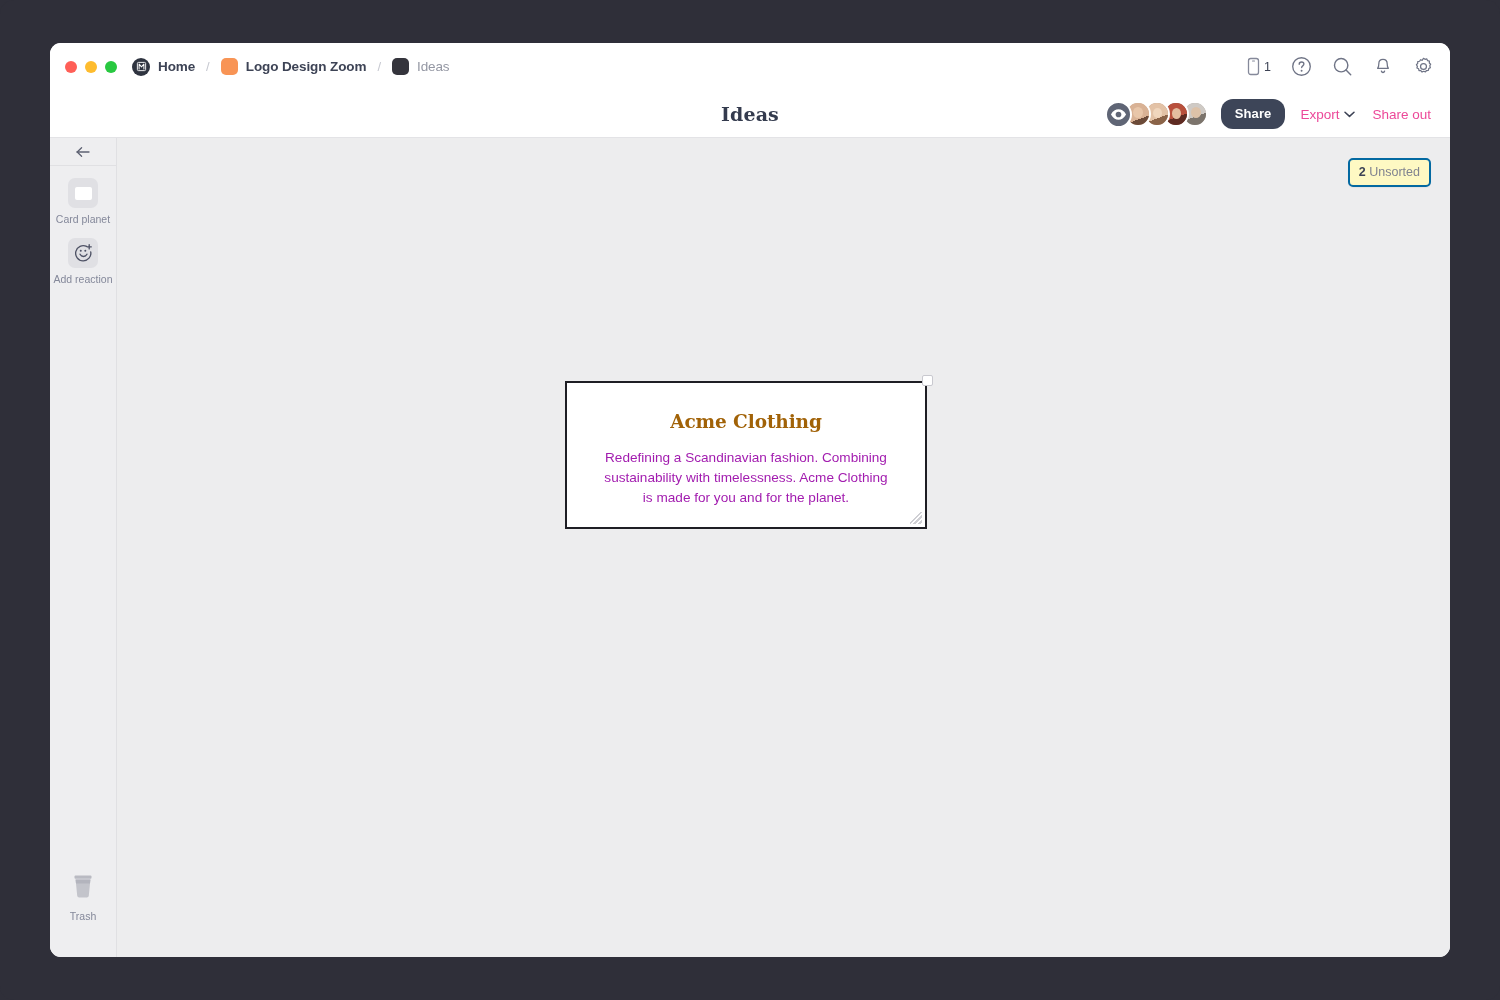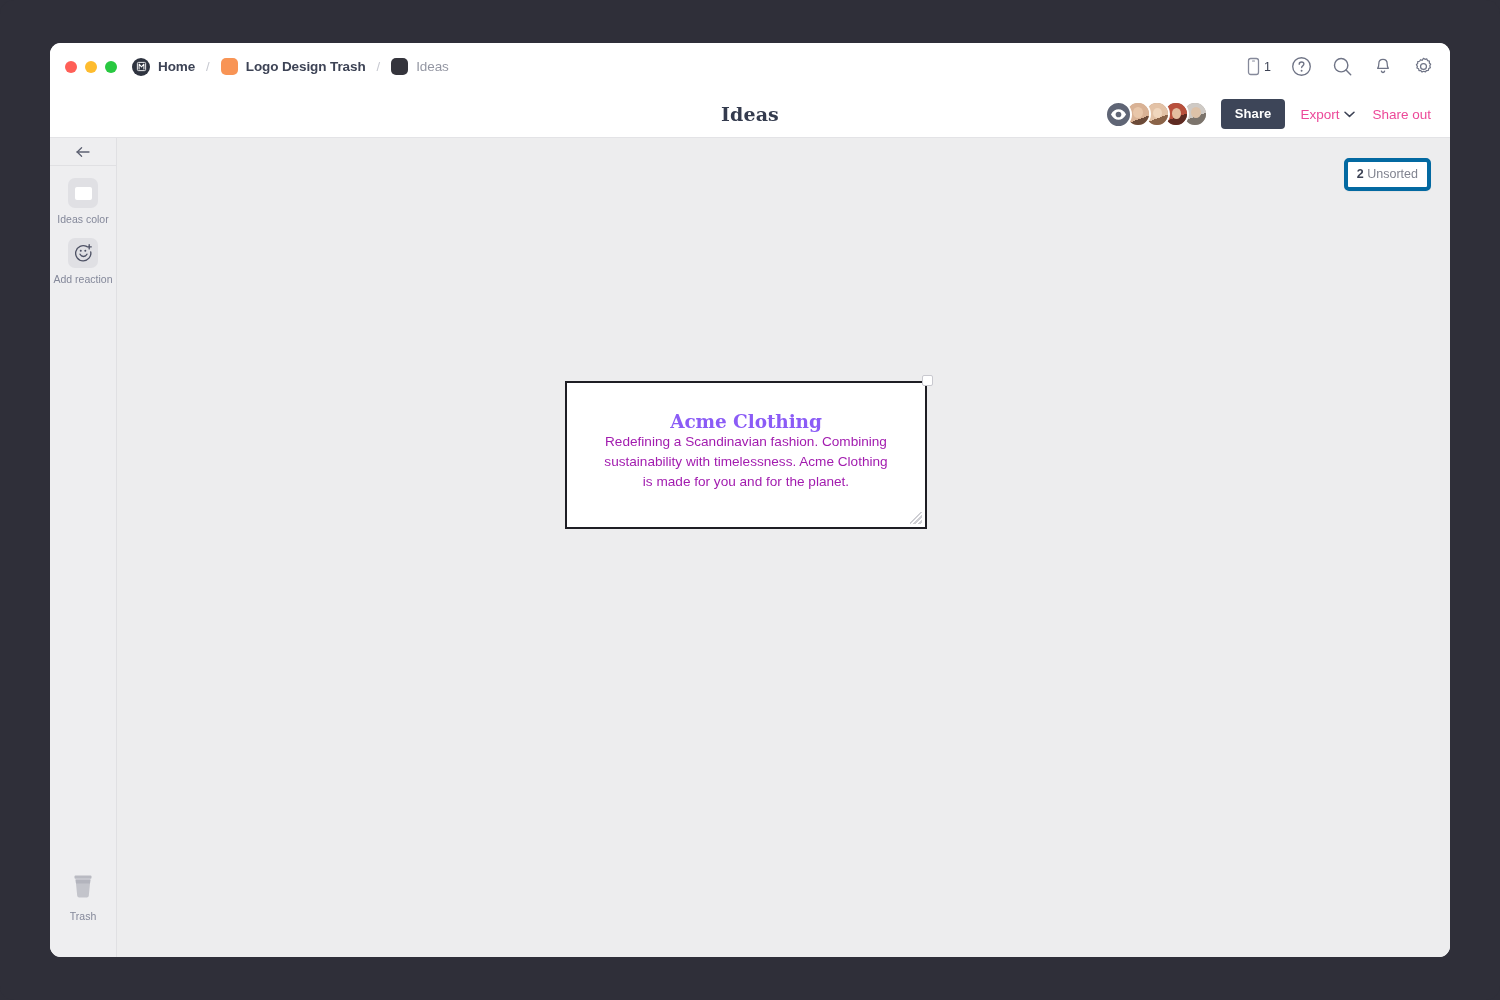--- a/index.html
+++ b/index.html
@@ -110,21 +110,21 @@
     overflow: hidden;
     position: relative;
   }
   .av i { position: absolute; display: block; }
   .btn-share {
     background: #3d4558;
     color: #ffffff;
     font-size: 13px;
     font-weight: bold;
     padding: 7px 14px 8px;
-    border-radius: 4px;
+    border-radius: 12px;
     cursor: pointer;
     letter-spacing: 0.1px;
   }
   .topbtn {
     font-size: 13.5px;
     color: #ec4899;
     cursor: pointer;
     display: flex; align-items: center; gap: 5px;
     padding: 4px 2px;
   }
@@ -184,22 +184,22 @@
   
   .canvas {
     flex: 1 1 auto;
     background: #ededee;
     position: relative;
     overflow: hidden;
   }
   .unsorted {
     position: absolute;
     right: 19px; top: 20px;
-    background: #ffffff;
-    border: 4px solid #0369a1;
+    background: #fef9c3;
+    border: 2px solid #0369a1;
     border-radius: 5px;
     padding: 5px 9px 6px;
     font-size: 12.5px;
     color: #80838f;
     cursor: pointer;
     box-shadow: 0 1px 1px rgba(0,0,0,0.04);
   }
   .unsorted b { color: #3d4355; font-weight: bold; }
 
   .note-wrap {
@@ -212,21 +212,22 @@
     background: #ffffff;
     border: 2.5px solid #1e1e24;
     padding: 28px 36px 20px;
     position: relative;
     text-align: center;
   }
   .note-title {
     font-family: "DejaVu Serif", "Liberation Serif", serif;
     font-size: 18.5px;
     font-weight: bold;
-    color: #8b5cf6;
+    color: #a16207;
+    margin-bottom: 16px;
     letter-spacing: -0.1px;
   }
   .note-body {
     font-size: 13.6px;
     line-height: 1.48;
     color: #a21caf;
   }
   .handle-tr {
     position: absolute;
     right: -6px; top: -6px;
@@ -265,21 +266,21 @@
               <rect x="1.5" y="1.5" width="9" height="9" rx="1.2" fill="none" stroke="#ffffff" stroke-width="1"></rect>
               <path d="M3.4 8.6V3.4l2.6 3 2.6-3v5.2" fill="none" stroke="#ffffff" stroke-width="1.1" stroke-linejoin="round" stroke-linecap="round"></path>
             </svg>
           </span>
           <span class="crumb-label">Home</span>
         </div>
         <span class="crumb-sep">/</span>
 
         <div class="crumb">
           <span class="swatch orange"></span>
-          <span class="crumb-label">Logo Design Trash</span>
+          <span class="crumb-label">Logo Design Zoom</span>
         </div>
         <span class="crumb-sep">/</span>
 
         <div class="crumb current">
           <span class="swatch dark"></span>
           <span class="crumb-label">Ideas</span>
         </div>
       </div>
 
       <div class="titlebar-right">
@@ -371,21 +372,21 @@
           <svg width="16" height="12" viewBox="0 0 16 12">
             <line x1="2" y1="6" x2="14" y2="6" stroke="#5d6172" stroke-width="1.3" stroke-linecap="round"></line>
             <path d="M6.6 1.8L2.2 6l4.4 4.2" fill="none" stroke="#5d6172" stroke-width="1.3" stroke-linecap="round" stroke-linejoin="round"></path>
           </svg>
         </div>
 
         <div class="sb-tool">
           <span class="sb-icon">
             <span class="color-chip"></span>
           </span>
-          <span class="sb-label">Ideas color</span>
+          <span class="sb-label">Card planet</span>
         </div>
 
         <div class="sb-tool">
           <span class="sb-icon">
             <svg width="19" height="19" viewBox="0 0 20 20">
               <path d="M17.6 9.3a8 8 0 1 1-4.3-5.7" fill="none" stroke="#4e5265" stroke-width="1.4" stroke-linecap="round"></path>
               <circle cx="7.1" cy="8.2" r="1.05" fill="#4e5265"></circle>
               <circle cx="11.9" cy="8.2" r="1.05" fill="#4e5265"></circle>
               <path d="M6.4 11.8c0.8 1.6 2.1 2.4 3.6 2.4s2.8-.8 3.6-2.4" fill="none" stroke="#4e5265" stroke-width="1.4" stroke-linecap="round"></path>
               <line x1="16" y1="1.8" x2="16" y2="6.2" stroke="#4e5265" stroke-width="1.4" stroke-linecap="round"></line>

